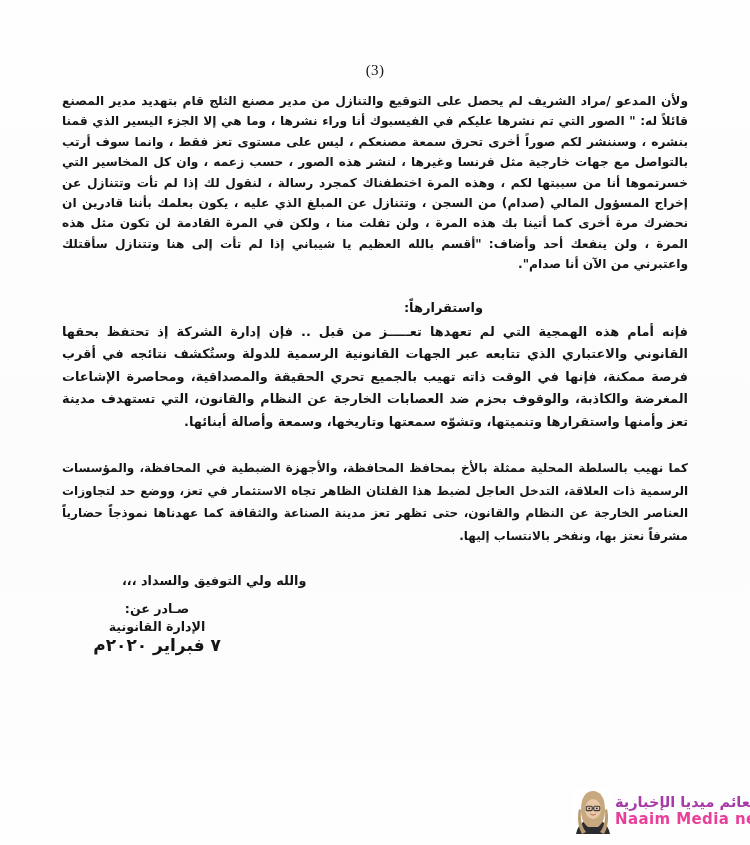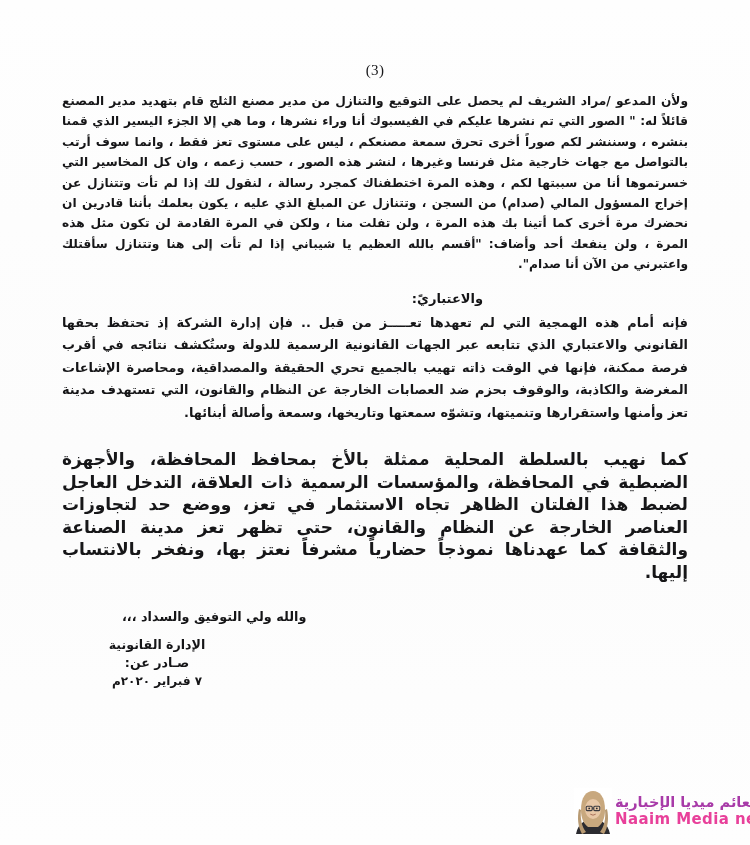--- a/index.html
+++ b/index.html
@@ -58,42 +58,42 @@
     line-height: 20.5px;
     color: #161618;
     font-weight: 700;
     margin: 0 0 4px 0;
     text-justify: inter-word;
   }
 
   .para.p-opening {
     font-size: 12.2px;
     line-height: 20.4px;
-    margin-bottom: 16px;
+    margin-bottom: 25px;
   }
 
   .section-heading {
     direction: rtl;
     text-align: right;
     font-size: 13px;
     font-weight: 700;
     color: #131315;
     margin: 16px 0 6px 0;
     padding-right: 205px;
     letter-spacing: 0.4px;
   }
 
   .para.p-conclusion {
     font-size: 12.9px;
     line-height: 22.5px;
     margin-bottom: 10px;
   }
 
   .para.p-appeal {
-    font-size: 17px;
+    font-size: 12px;
     line-height: 22.5px;
     margin-top: 24px;
   }
 
   .closing-line {
     direction: rtl;
     text-align: left;
     font-size: 12.8px;
     font-weight: 700;
     color: #151517;
@@ -114,21 +114,21 @@
   }
   .signature-block .sig-line {
     font-size: 12.6px;
     line-height: 18px;
     white-space: nowrap;
   }
   .signature-block .sig-issued {
     letter-spacing: 1px;
   }
   .signature-block .sig-date {
-    font-size: 12px;
+    font-size: 17px;
     letter-spacing: 0.5px;
   }
 
   
   .watermark {
     position: absolute;
     right: 8px;
     bottom: 8px;
     width: 168px;
     height: 52px;
@@ -179,31 +179,31 @@
 <body>
 
 <div class="page">
 
   <div class="content">
 
     <div class="page-number">(3)</div>
 
     <p class="para p-opening">ولأن المدعو /مراد الشريف لم يحصل على التوقيع والتنازل من مدير مصنع الثلج قام بتهديد مدير المصنع قائلاً له: " الصور التي تم نشرها عليكم في الفيسبوك أنا وراء نشرها ، وما هي إلا الجزء اليسير الذي قمنا بنشره ، وسننشر لكم صوراً أخرى تحرق سمعة مصنعكم ، ليس على مستوى تعز فقط ، وانما سوف أرتب بالتواصل مع جهات خارجية مثل فرنسا وغيرها ، لنشر هذه الصور ، حسب زعمه ، وان كل المخاسير التي خسرتموها أنا من سببتها لكم ، وهذه المرة اختطفناك كمجرد رسالة ، لنقول لك إذا لم تأت وتتنازل عن إخراج المسؤول المالي (صدام) من السجن ، وتتنازل عن المبلغ الذي عليه ، يكون بعلمك بأننا قادرين ان نحضرك مرة أخرى كما أتينا بك هذه المرة ، ولن تفلت منا ، ولكن في المرة القادمة لن تكون مثل هذه المرة ، ولن ينفعك أحد وأضاف: "أقسم بالله العظيم يا شيباني إذا لم تأت إلى هنا وتتنازل سأقتلك واعتبرني من الآن أنا صدام".</p>
 
-    <div class="section-heading">والاعتباريً:</div>
+    <div class="section-heading">واستقرارهاً:</div>
 
     <p class="para p-conclusion">فإنه أمام هذه الهمجية التي لم تعهدها تعـــــز من قبل .. فإن إدارة الشركة إذ تحتفظ بحقها القانوني والاعتباري الذي تتابعه عبر الجهات القانونية الرسمية للدولة وستُكشف نتائجه في أقرب فرصة ممكنة، فإنها في الوقت ذاته تهيب بالجميع تحري الحقيقة والمصداقية، ومحاصرة الإشاعات المغرضة والكاذبة، والوقوف بحزم ضد العصابات الخارجة عن النظام والقانون، التي تستهدف مدينة تعز وأمنها واستقرارها وتنميتها، وتشوّه سمعتها وتاريخها، وسمعة وأصالة أبنائها.</p>
 
     <p class="para p-appeal">كما نهيب بالسلطة المحلية ممثلة بالأخ بمحافظ المحافظة، والأجهزة الضبطية في المحافظة، والمؤسسات الرسمية ذات العلاقة، التدخل العاجل لضبط هذا الفلتان الظاهر تجاه الاستثمار في تعز، ووضع حد لتجاوزات العناصر الخارجة عن النظام والقانون، حتى تظهر تعز مدينة الصناعة والثقافة كما عهدناها نموذجاً حضارياً مشرفاً نعتز بها، ونفخر بالانتساب إليها.</p>
 
     <div class="closing-line">والله ولي التوفيق والسداد ،،،</div>
 
     <div class="signature-block">
+      <div class="sig-line sig-issued">صـادر عن:</div>
       <div class="sig-line sig-department">الإدارة القانونية</div>
-      <div class="sig-line sig-issued">صـادر عن:</div>
       <div class="sig-line sig-date">٧ فبراير ٢٠٢٠م</div>
     </div>
 
   </div>
 
   <div class="watermark">
     <div class="wm-text">
       <div class="wm-arabic">نعائم ميديا الإخبارية</div>
       <div class="wm-latin">Naaim Media news</div>
     </div>

